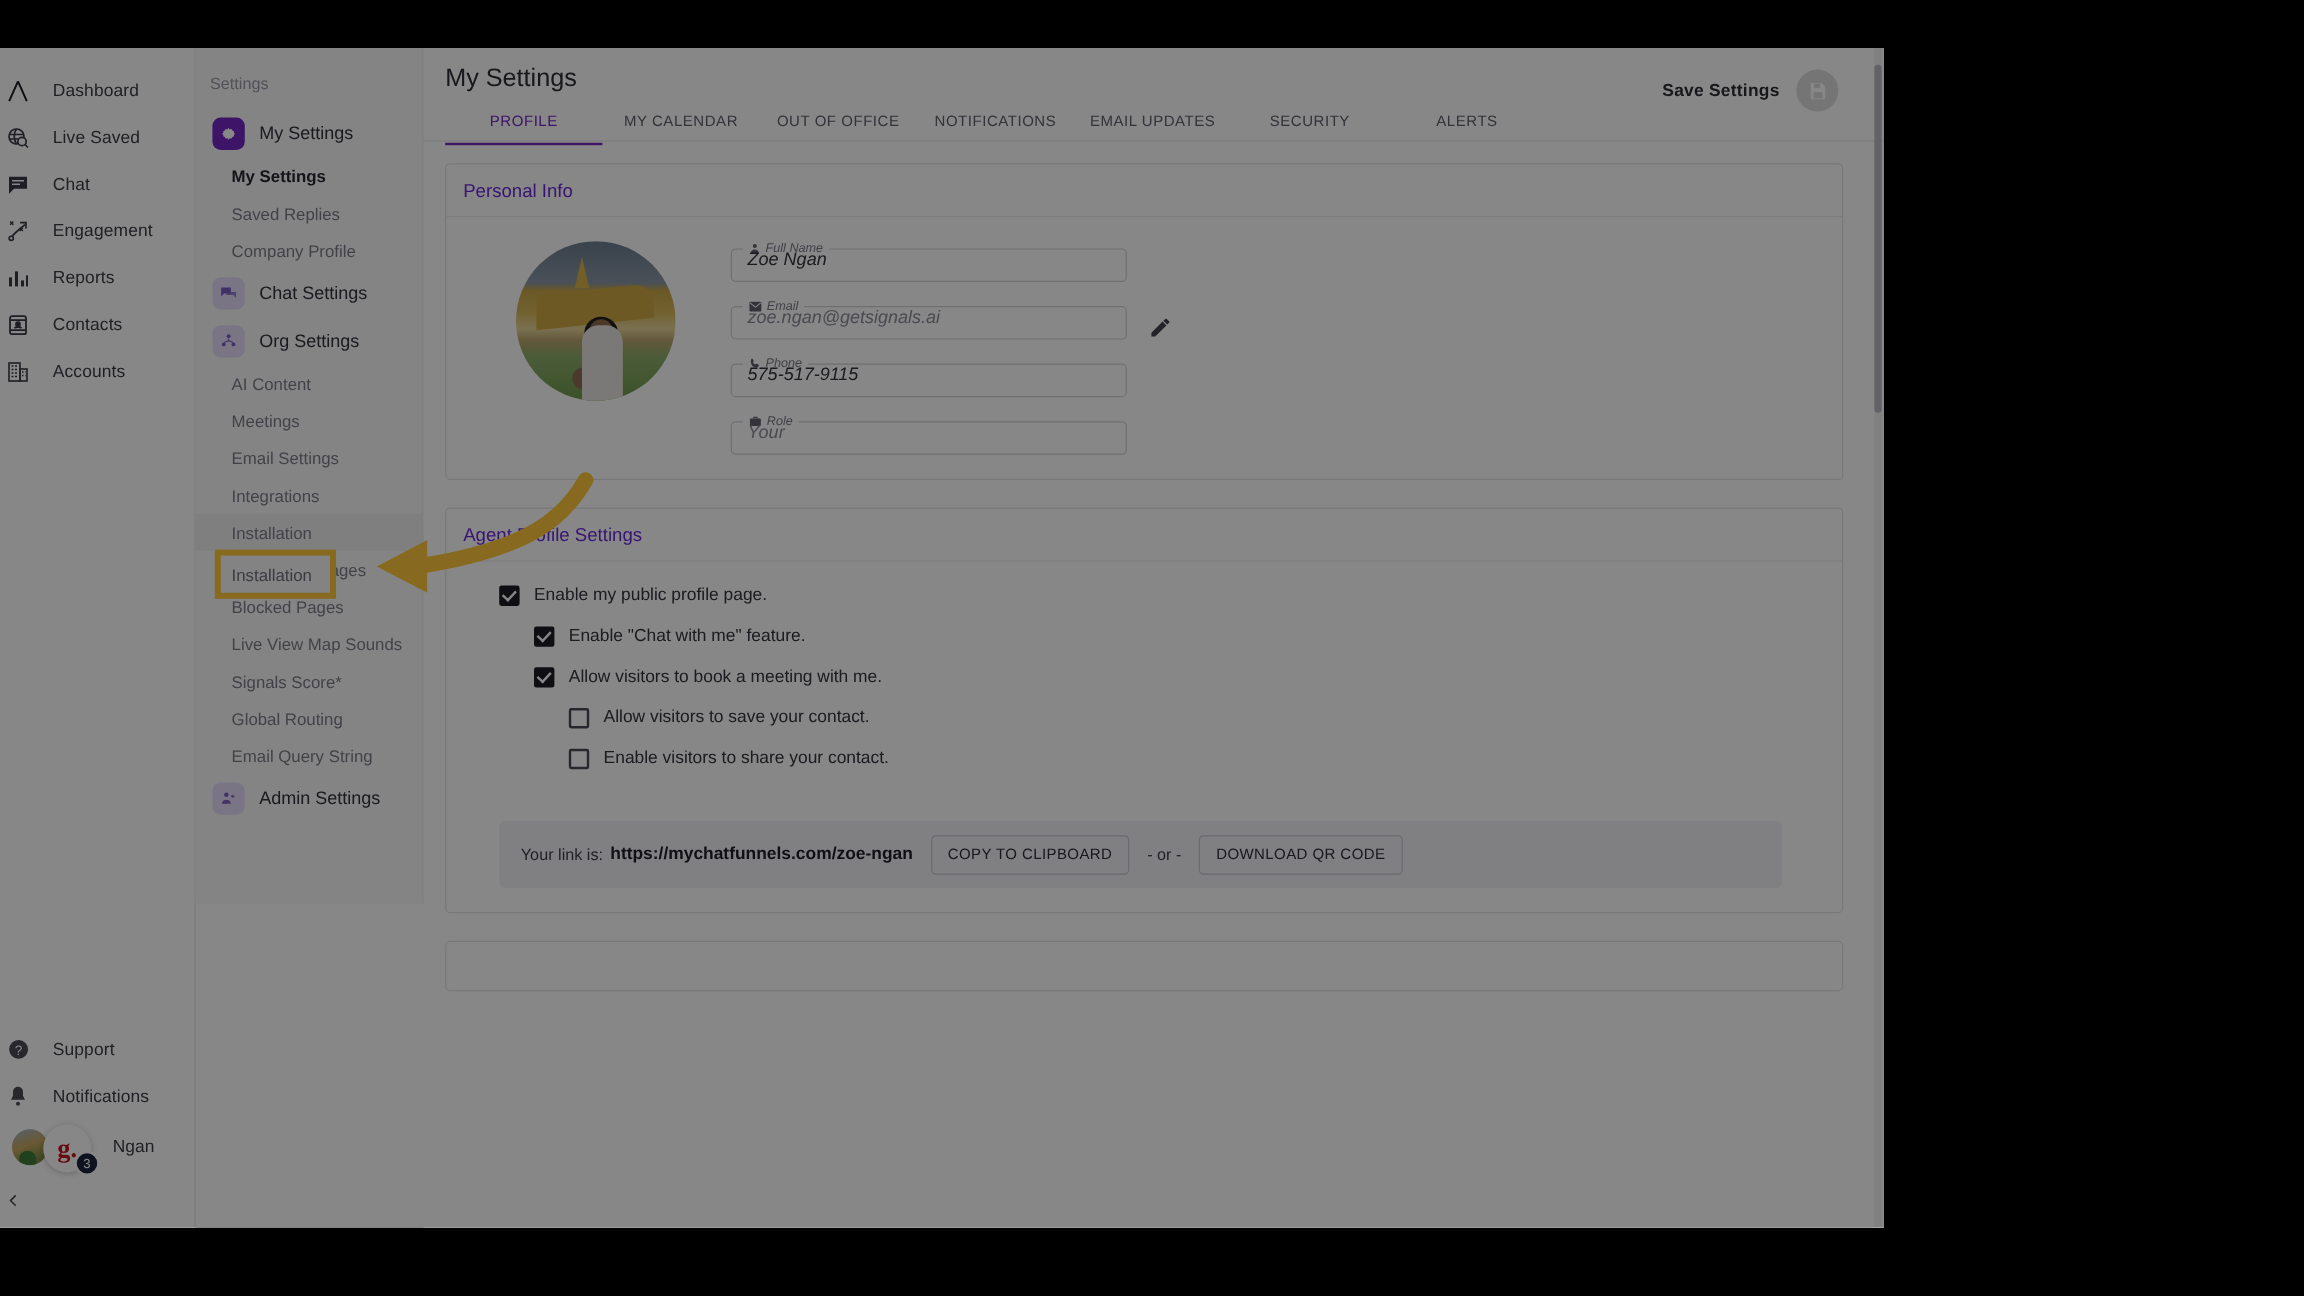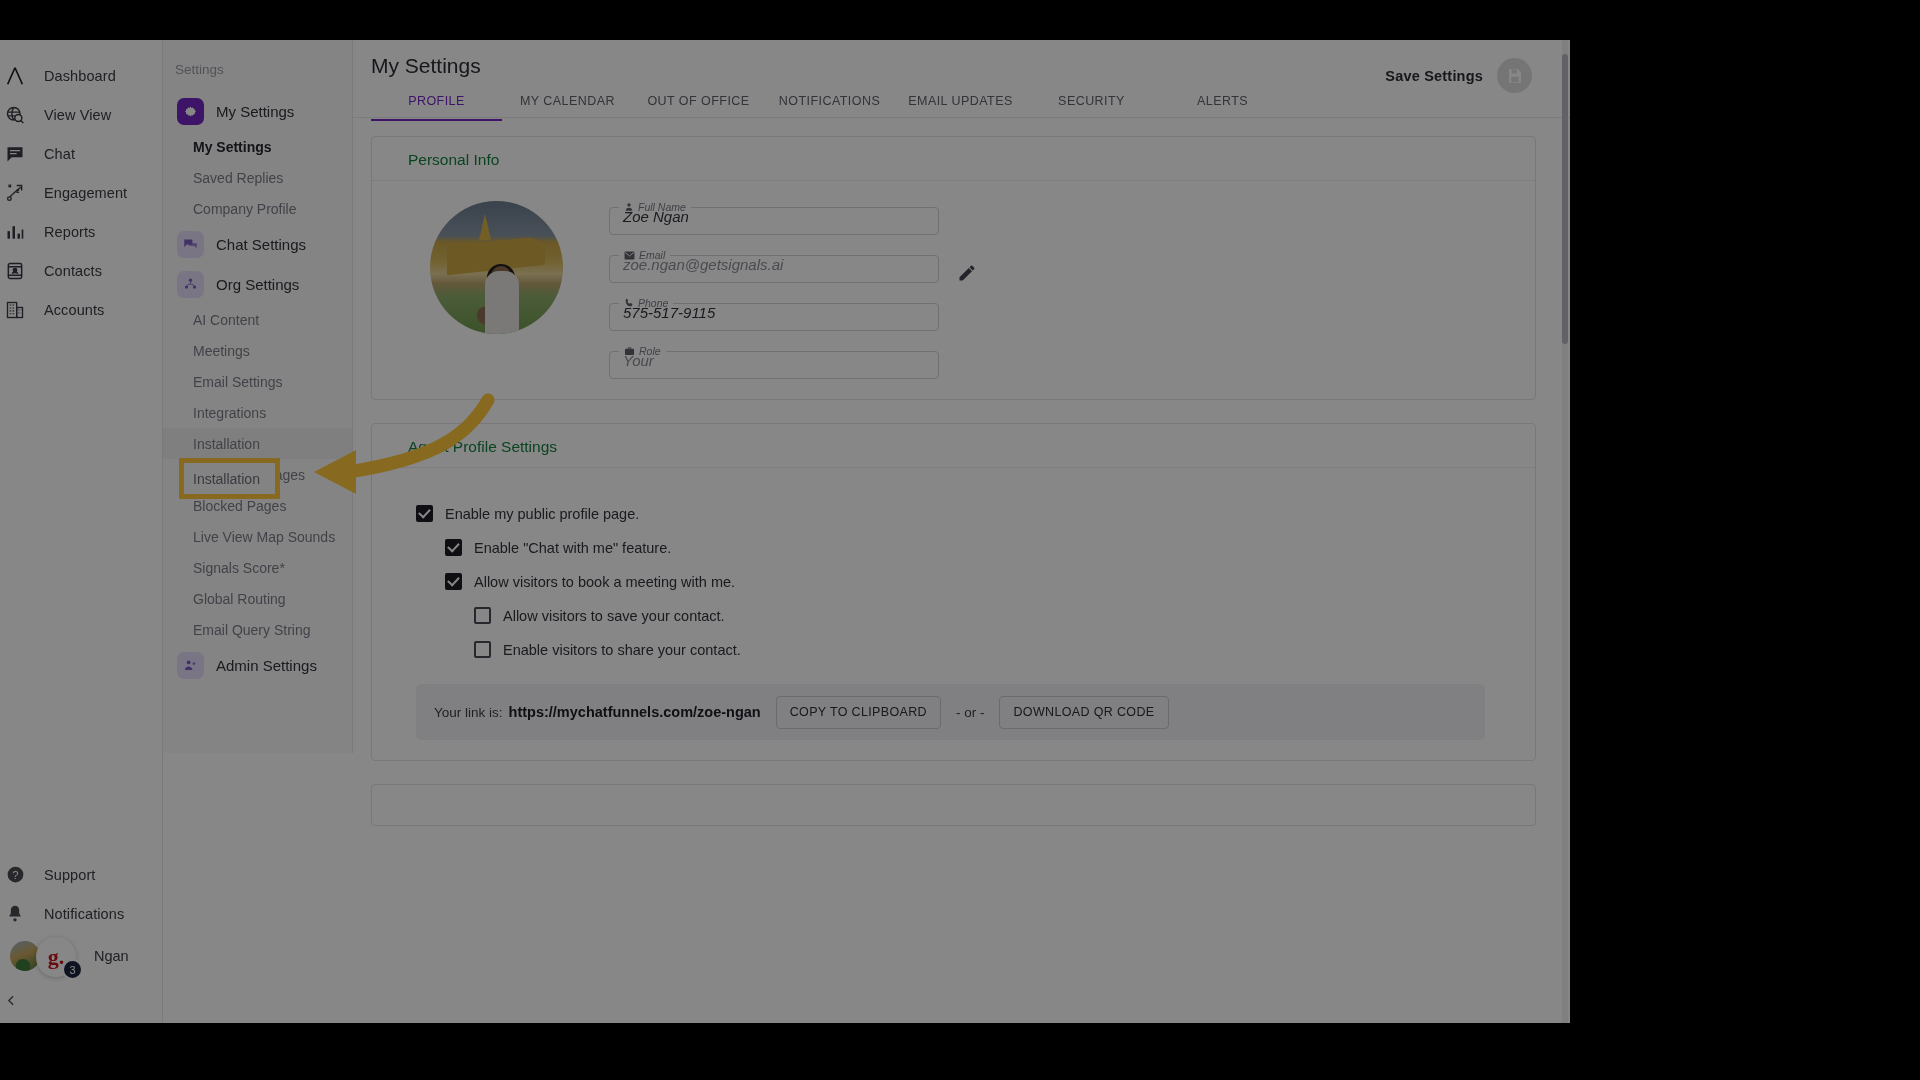--- a/index.html
+++ b/index.html
@@ -140,21 +140,21 @@
     width: 35px; height: 35px; border-radius: 50%; background: #dededf;
     display: flex; align-items: center; justify-content: center; color: #fff; cursor: pointer;
   }
 
   .body-scroll { position: absolute; top: 78px; left: 0; right: 0; bottom: 0; padding: 18px 34px 0 18px; }
 
   .card {
     border: 1px solid #e2e2e7; border-radius: 4px; background: #fff;
     padding: 14px 20px 20px 14px; margin-bottom: 23px;
   }
-  .card-title { font-size: 15.5px; color: #15803d; padding-bottom: 11px; margin-left: 22px; }
+  .card-title { font-size: 15.5px; color: #6d28d9; padding-bottom: 11px; }
   .card-rule { height: 1px; background: #ececf0; margin: 0 -20px 0 -14px; }
 
   .pi-row { display: flex; gap: 46px; padding-top: 20px; }
   .photo {
     width: 133px; height: 133px; border-radius: 50%; margin-left: 44px; flex: none;
     background:
       radial-gradient(circle at 42% 86%, #8e6c54 0 6%, transparent 7%),
       linear-gradient(#6d7f92 0%, #8a97a6 26%, #c9a64a 31%, #d8b95c 45%, #e6d59a 55%, #bba66f 62%, #8fae6b 72%, #6f9a4f 100%);
     position: relative; overflow: hidden;
   }
@@ -195,21 +195,21 @@
     position: absolute; left: 14px; top: 7px; font-size: 15px; color: #34343e;
   }
   .fld .val.muted { color: #8c8c98; }
   .edit-pencil {
     position: absolute; left: 348px; top: 62px; width: 20px; height: 20px;
     color: #43434f; cursor: pointer;
   }
 
   .chk-list { padding: 20px 0 2px 30px; }
   .chk {
-    display: flex; align-items: flex-end; gap: 12px; height: 34px; cursor: pointer;
+    display: flex; align-items: flex-start; gap: 12px; height: 34px; cursor: pointer;
   }
   .chk.ind1 { margin-left: 29px; }
   .chk.ind2 { margin-left: 58px; }
   .box {
     width: 17px; height: 17px; border-radius: 2px; flex: none;
     border: 2px solid #4a4a55; background: transparent;
     display: flex; align-items: center; justify-content: center;
   }
   .box.on { background: #1c1c24; border-color: #1c1c24; }
   .box.on::after {
@@ -262,21 +262,21 @@
 
         <div class="rail-item">
           <span class="rail-ico">
             <svg width="20" height="20" viewBox="0 0 24 24" fill="none" stroke="#3a3a44" stroke-width="1.7">
               <circle cx="10.5" cy="10.5" r="7.5"></circle>
                 <path d="M3.3 8.5h14.4M3.3 13h9M10.5 3c-3 4-3 11 0 15"></path>
               <circle cx="16" cy="15.5" r="4.2" fill="#fff"></circle>
                 <path d="M19 18.5l3 3"></path>
             </svg>
           </span>
-          <span class="rail-label">View View</span>
+          <span class="rail-label">Live Saved</span>
         </div>
 
         <div class="rail-item">
           <span class="rail-ico">
             <svg width="20" height="20" viewBox="0 0 24 24" fill="#3a3a44">
               <path d="M3 4h18v12H8l-5 5z"></path>
                 <path d="M6 8h12M6 11.5h8" stroke="#fff" stroke-width="1.6"></path>
             </svg>
           </span>
           <span class="rail-label">Chat</span>

